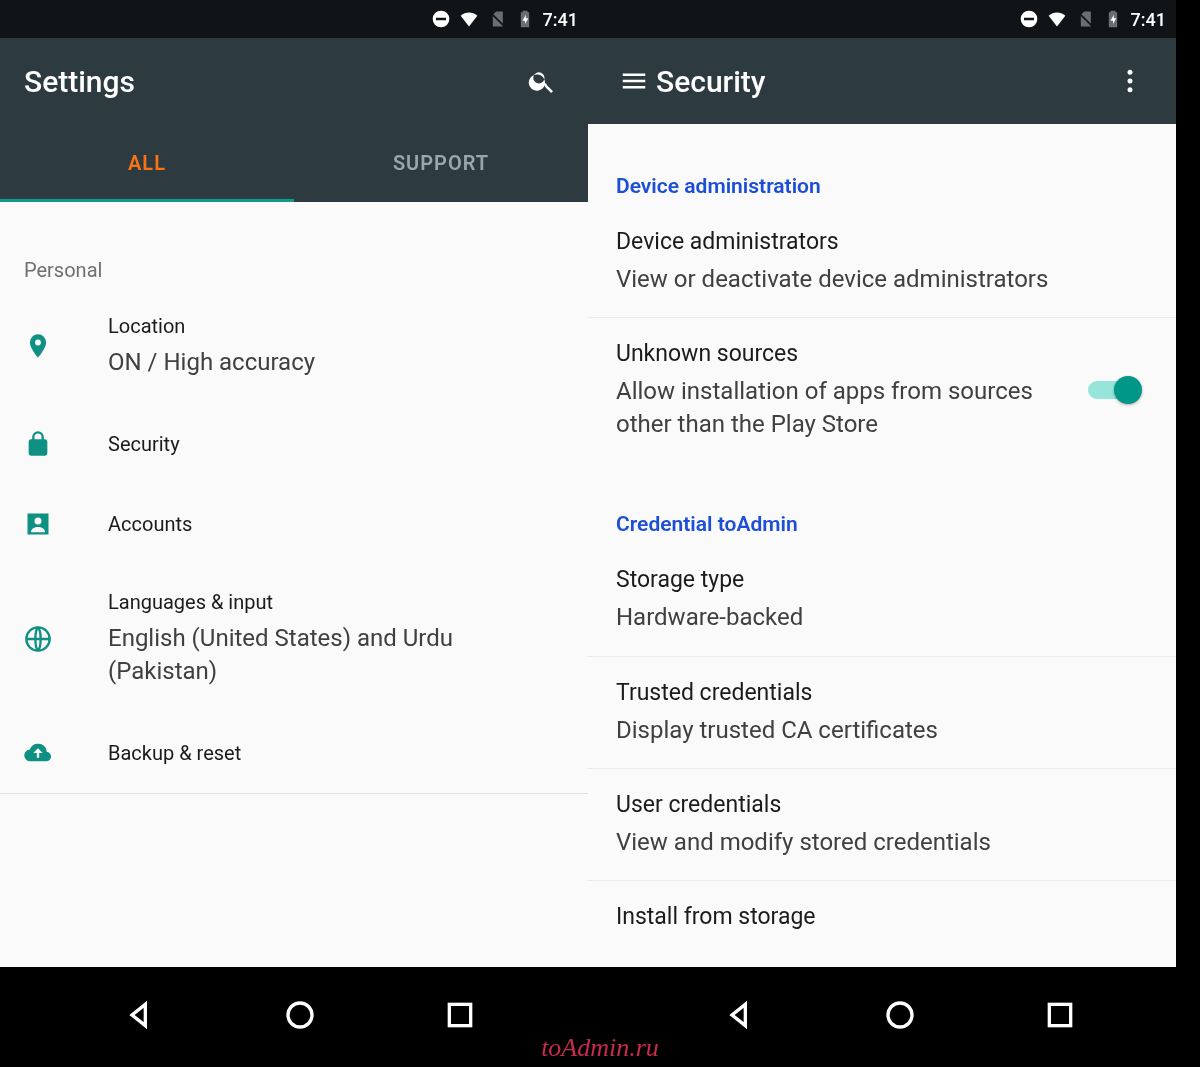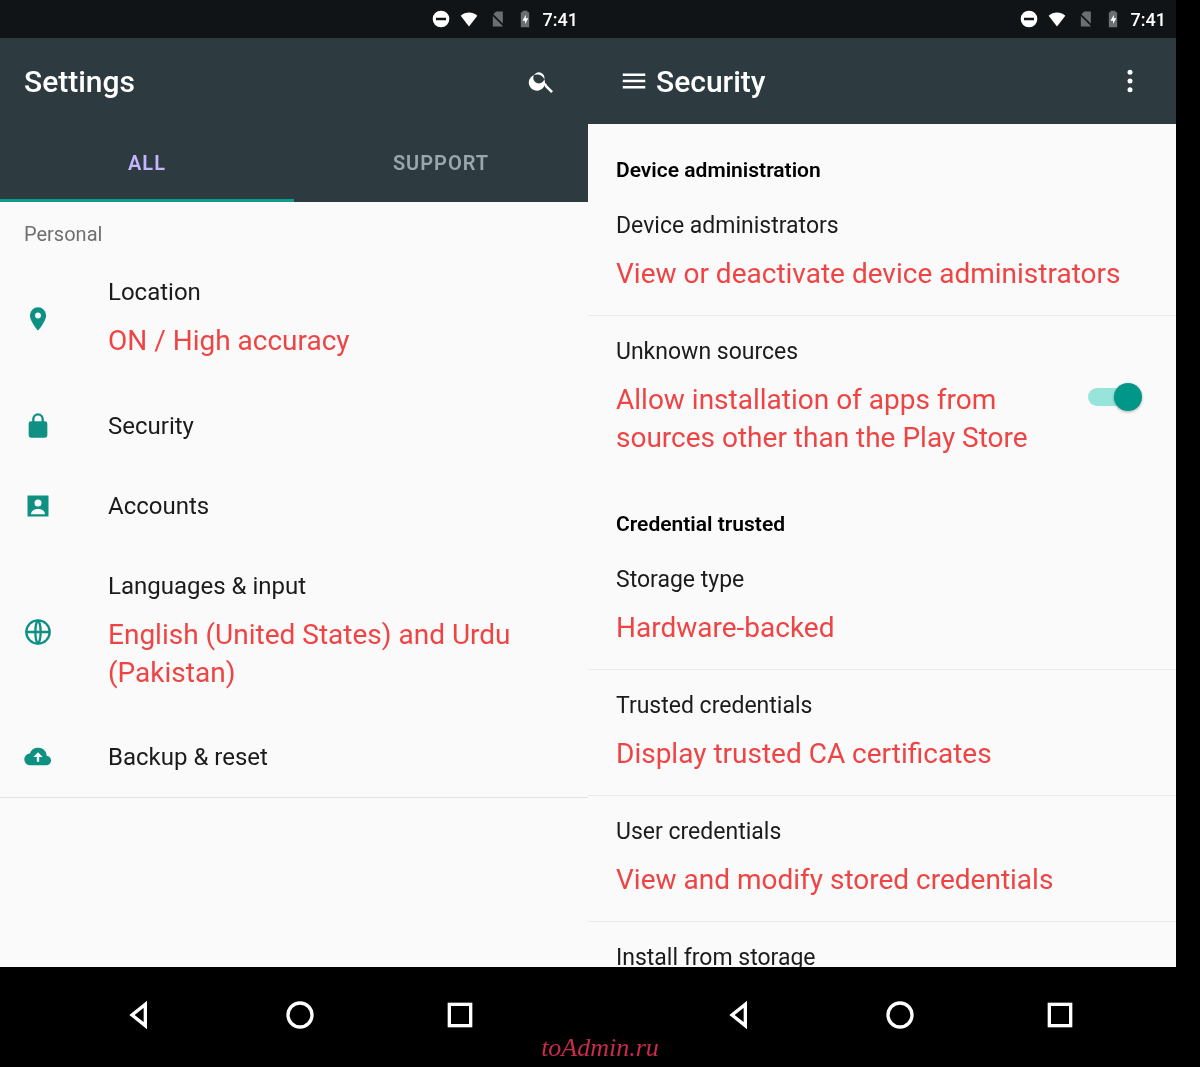--- a/index.html
+++ b/index.html
@@ -15,35 +15,35 @@
 
   
   .appbar { background: #2d3a40; color: #fff; }
   .appbar-row { height: 86px; display: flex; align-items: center; padding: 0 24px; }
   .appbar-title { font-size: 30px; font-weight: 500; flex: 1; }
   .appbar .icon-btn { width: 44px; height: 44px; display: flex; align-items: center; justify-content: center; }
   .appbar svg { width: 30px; height: 30px; fill: #fff; }
 
   .tabs { display: flex; height: 78px; }
   .tab { flex: 1; display: flex; align-items: center; justify-content: center; color: #9aa6ab; font-size: 20px; font-weight: 600; letter-spacing: 1px; position: relative; }
-  .tab.active { color: #c4b5fd; }
+  .tab.active { color: #f97316; }
   .tab.active::after { content: ""; position: absolute; left: 0; right: 0; bottom: 0; height: 3px; background: #0f9c8d; }
 
   
   .content { flex: 1; background: #fafafa; overflow: hidden; }
-  .cat { padding: 20px 24px 6px; color: #6f6f6f; font-size: 20px; }
-  .section-head { padding: 34px 28px 8px; color: #000000; font-size: 21px; font-weight: 600; }
+  .cat { padding: 20px 24px 6px; color: #6f6f6f; font-size: 20px; margin-top: 36px; }
+  .section-head { padding: 34px 28px 8px; color: #1d4ed8; font-size: 21px; font-weight: 600; margin-top: 16px; }
   .divider-thin { height: 1px; background: #e2e2e2; margin-left: 0; }
 
   .item { display: flex; align-items: center; padding: 26px 24px; gap: 56px; }
   .item .ic { width: 28px; display: flex; justify-content: center; }
   .item .ic svg { width: 28px; height: 28px; fill: #0e9083; }
   .item .txts { flex: 1; }
-  .item .title { font-size: 24px; color: #1b1b1b; }
-  .item .sub { font-size: 28px; color: #ef4444; margin-top: 16px; line-height: 1.35; }
+  .item .title { font-size: 20px; color: #1b1b1b; }
+  .item .sub { font-size: 24px; color: #404040; margin-top: 8px; line-height: 1.35; }
   .item.noicon { padding: 22px 28px; gap: 0; align-items: center; }
   .item.noicon .txts .title { font-size: 23px; }
   .item.noicon.bordered { border-bottom: 1px solid #eaeaea; }
 
   
   .toggle { position: relative; width: 52px; height: 26px; margin-left: 16px; margin-right: 8px; flex: none; }
   .toggle .track { position: absolute; inset: 4px 0; border-radius: 20px; background: #97e4db; }
   .toggle .knob { position: absolute; right: -2px; top: -1px; width: 28px; height: 28px; border-radius: 50%; background: #009688; box-shadow: 0 1px 3px rgba(0,0,0,.3); }
 
   
@@ -227,21 +227,21 @@
         <div class="txts">
           <div class="title">Unknown sources</div>
           <div class="sub">Allow installation of apps from sources other than the Play Store</div>
         </div>
         <div class="toggle">
           <div class="track"></div>
             <div class="knob"></div>
         </div>
       </div>
 
-      <div class="section-head">Credential trusted</div>
+      <div class="section-head">Credential toAdmin</div>
 
       <div class="item noicon bordered">
         <div class="txts">
           <div class="title">Storage type</div>
           <div class="sub">Hardware-backed</div>
         </div>
       </div>
 
       <div class="item noicon bordered">
         <div class="txts">

